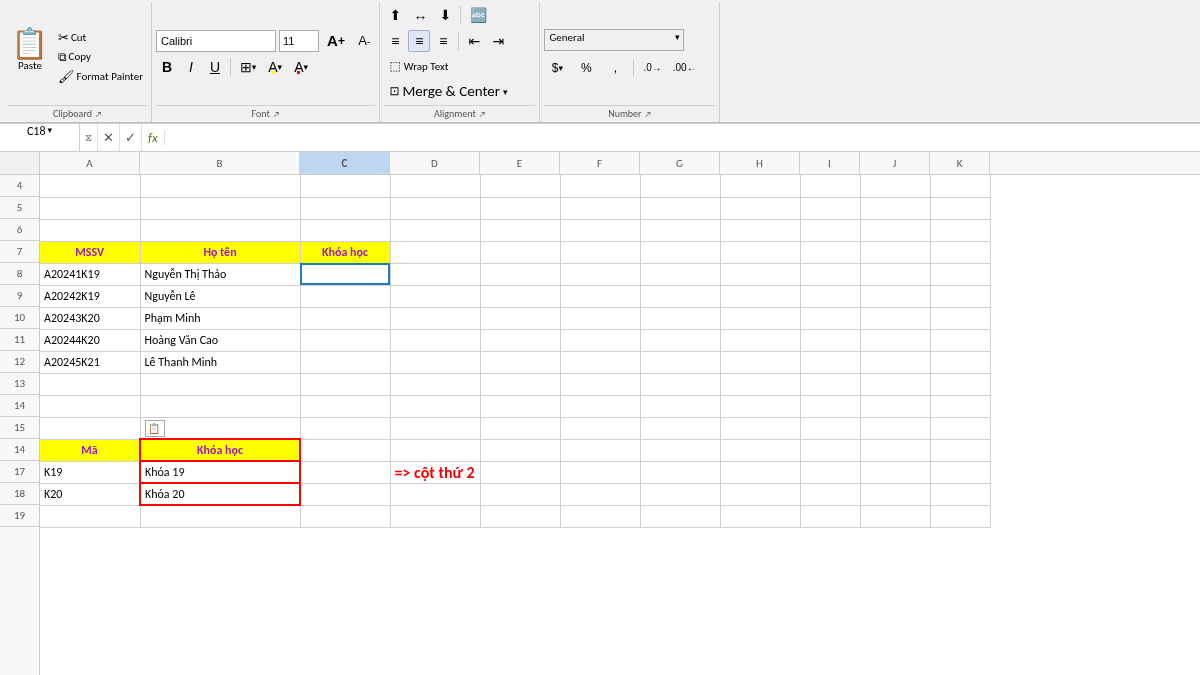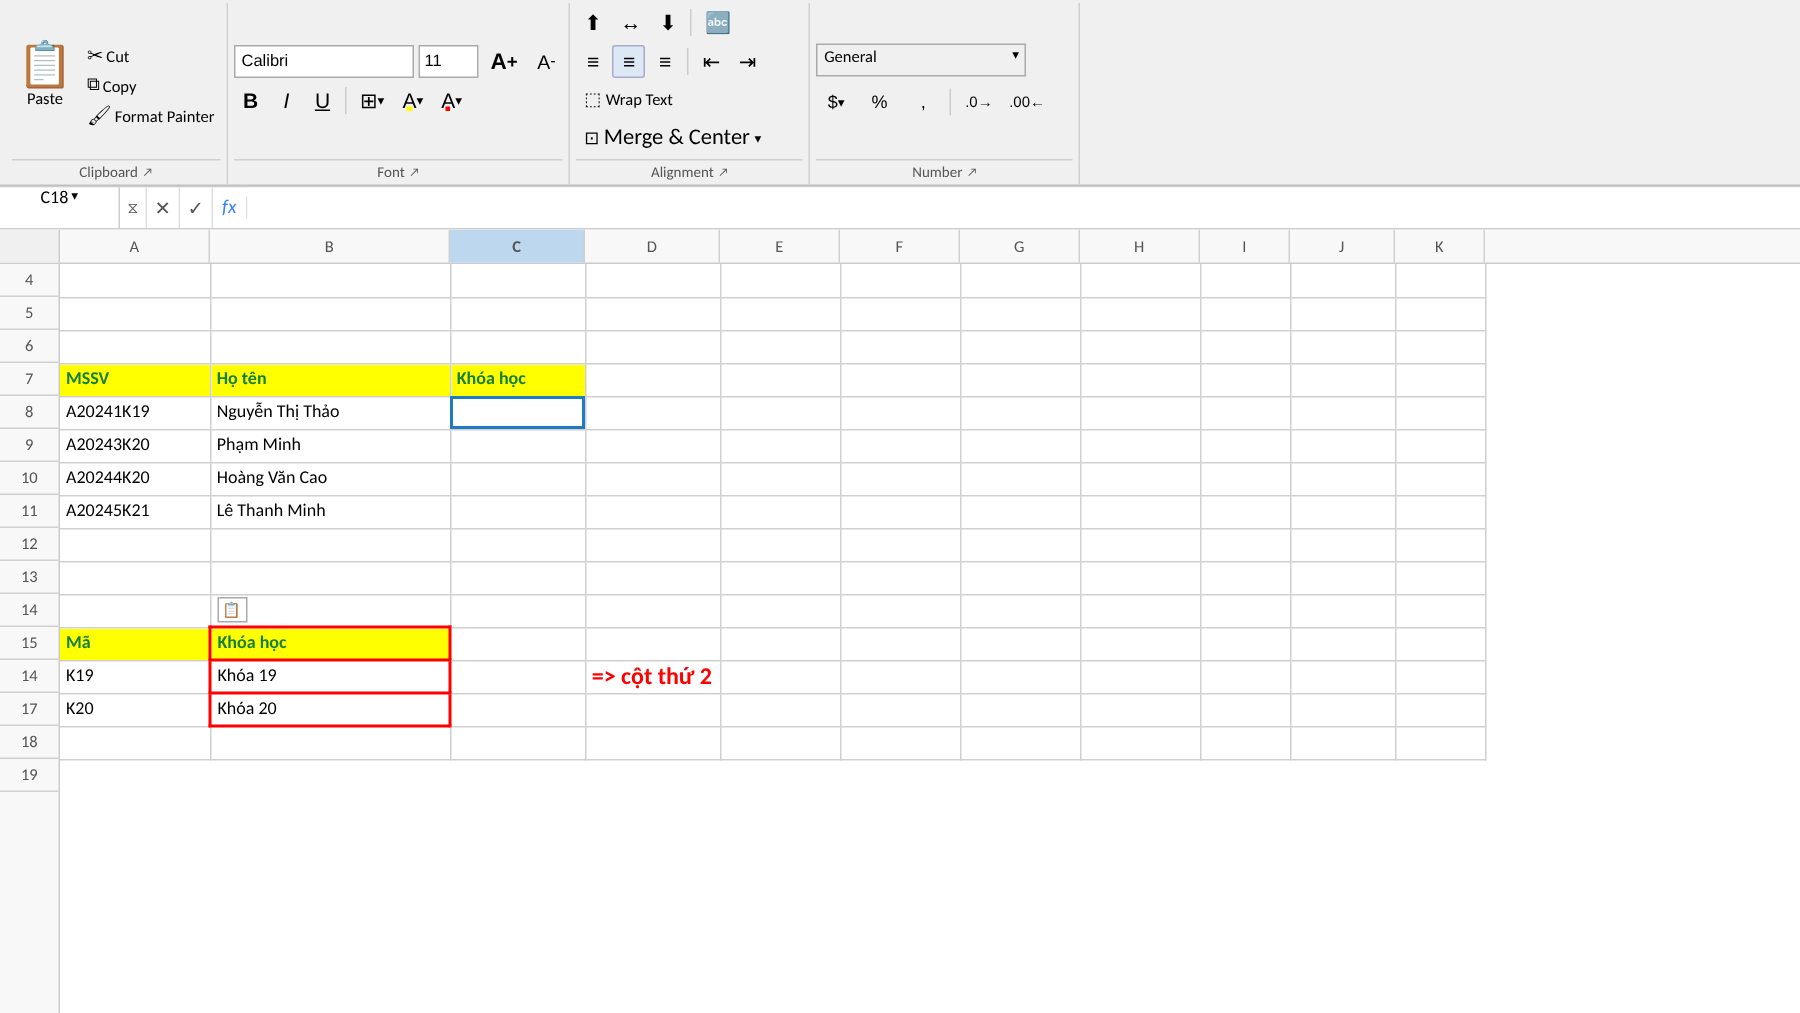--- a/index.html
+++ b/index.html
@@ -22,38 +22,38 @@
     .wb { display: flex; align-items: center; gap: 3px; padding: 2px 4px; cursor: pointer; border: 1px solid transparent; border-radius: 2px; font-size: 11px; }
     .num-format-box { width: 140px; height: 22px; border: 1px solid #aaa; font-size: 11px; padding: 1px 4px; display: flex; justify-content: space-between; cursor: pointer; }
 
     
     .formula-bar { display: flex; align-items: center; height: 28px; border-bottom: 1px solid #ccc; padding: 0; background: #fff; }
     .cell-ref-box { width: 80px; height: 100%; border-right: 1px solid #ccc; display: flex; align-items: flex-start; justify-content: center; font-size: 12px; padding: 0 6px; }
     .formula-expand { width: 18px; height: 100%; display: flex; align-items: center; justify-content: center; color: #555; cursor: pointer; border-right: 1px solid #e0e0e0; font-size: 10px; }
     .formula-btns { display: flex; align-items: center; height: 100%; }
     .formula-btn { width: 22px; height: 100%; display: flex; align-items: center; justify-content: center; cursor: pointer; color: #555; font-size: 13px; border-right: 1px solid #e0e0e0; }
     .formula-input { flex: 1; height: 100%; border: none; outline: none; font-size: 12px; padding: 0 6px; }
-    .fx-label { padding: 0 6px; font-style: italic; color: #3b82f6; font-size: 13px; border-right: 1px solid #e0e0e0; }
+    .fx-label { padding: 0 6px; font-style: italic; color: #4d7c0f; font-size: 13px; border-right: 1px solid #e0e0e0; }
 
     
     .spreadsheet { display: flex; flex-direction: column; height: calc(675px - 135px); overflow: hidden; }
     .col-headers { display: flex; border-bottom: 1px solid #ccc; background: #f8f8f8; }
     .corner-cell { width: 40px; min-width: 40px; height: 22px; border-right: 1px solid #ccc; background: #f0f0f0; }
     .col-header { height: 22px; display: flex; align-items: center; justify-content: center; font-size: 11px; color: #555; border-right: 1px solid #d0d0d0; cursor: pointer; user-select: none; }
     .col-header.selected { background: #bdd7ee; font-weight: bold; }
 
     .sheet-body { display: flex; flex: 1; overflow: hidden; }
     .row-headers { display: flex; flex-direction: column; background: #f8f8f8; border-right: 1px solid #ccc; min-width: 40px; width: 40px; }
     .row-header { height: 22px; display: flex; align-items: center; justify-content: center; font-size: 11px; color: #555; border-bottom: 1px solid #d0d0d0; cursor: pointer; user-select: none; }
 
     .grid-area { flex: 1; overflow: hidden; }
     table.grid { border-collapse: collapse; table-layout: fixed; }
     table.grid td { height: 22px; border-right: 1px solid #d0d0d0; border-bottom: 1px solid #d0d0d0; font-size: 12px; padding: 1px 4px; overflow: hidden; white-space: nowrap; vertical-align: middle; }
     .cell-selected { outline: 2px solid #1e7bc4; outline-offset: -2px; }
-    .cell-header-yellow { background-color: yellow; color: #15803d; font-weight: bold; }
+    .cell-header-yellow { background-color: yellow; color: #a21caf; font-weight: bold; text-align: center; }
 
     
     .col-a { width: 100px; min-width: 100px; max-width: 100px; }
     .col-b { width: 160px; min-width: 160px; max-width: 160px; }
     .col-c { width: 90px; min-width: 90px; max-width: 90px; }
     .col-d { width: 90px; min-width: 90px; max-width: 90px; }
     .col-e { width: 80px; min-width: 80px; max-width: 80px; }
     .col-f { width: 80px; min-width: 80px; max-width: 80px; }
     .col-g { width: 80px; min-width: 80px; max-width: 80px; }
     .col-h { width: 80px; min-width: 80px; max-width: 80px; }
@@ -332,20 +332,33 @@
             <td></td>
               <td></td>
               <td></td>
               <td></td>
               <td></td>
               <td></td>
               <td></td>
               <td></td>
           </tr>
 
+          <tr>
+            <td>A20242K19</td>
+            <td>Nguyễn Lê</td>
+            <td></td>
+            <td></td>
+              <td></td>
+              <td></td>
+              <td></td>
+              <td></td>
+              <td></td>
+              <td></td>
+              <td></td>
+          </tr>
 
           <tr>
             <td>A20243K20</td>
             <td>Phạm Minh</td>
             <td></td>
             <td></td>
               <td></td>
               <td></td>
               <td></td>
               <td></td>

